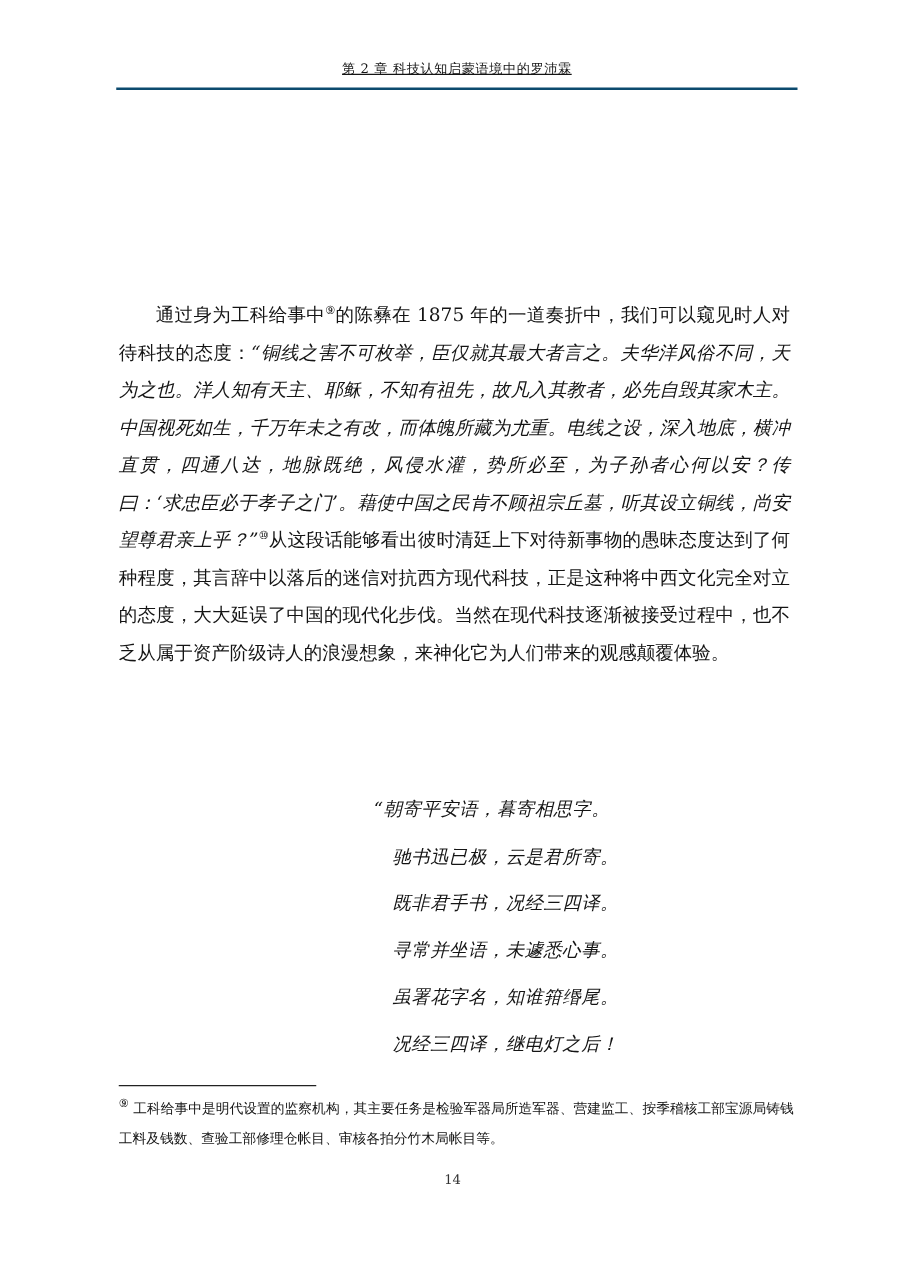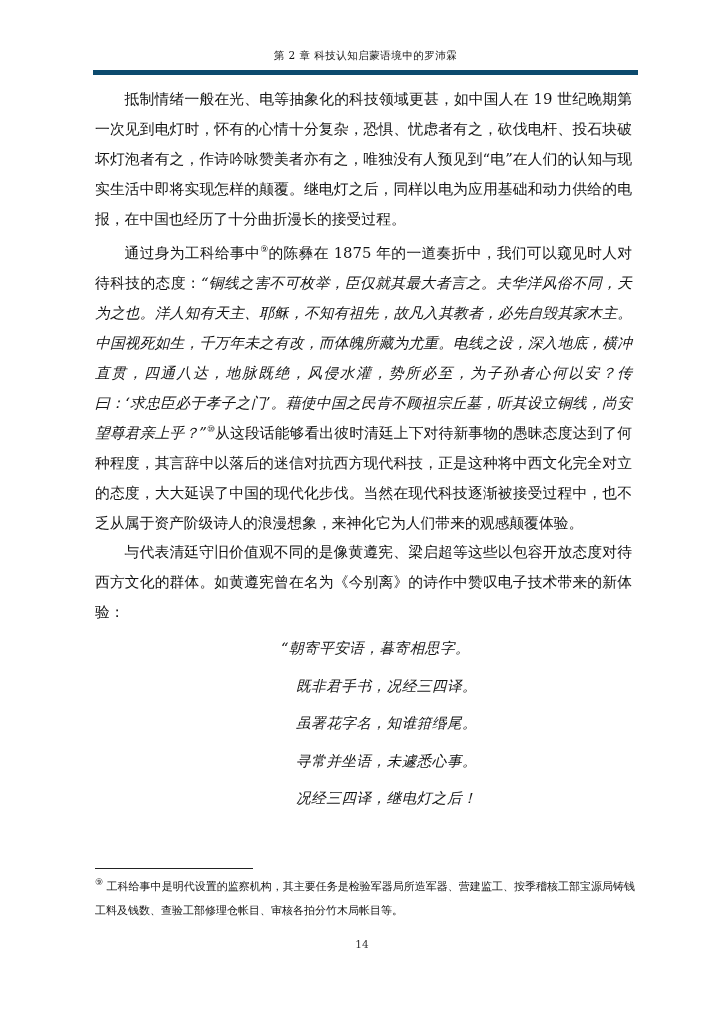--- a/index.html
+++ b/index.html
@@ -10,35 +10,36 @@
     background:#ffffff;
     color:#141414;
     font-family:"DejaVu Serif","Liberation Serif",serif;
     overflow:hidden;
   }
   .running-header {
     position:absolute; top:0; left:93px; width:545px;
     padding-top:47px; padding-bottom:7px;
     text-align:center;
     font-size:10.5px; line-height:16px;
-    border-bottom:5px solid #0c4a6e;
+    border-bottom:2px solid #0c4a6e;
     letter-spacing:0.5px;
+    text-decoration:underline;
   }
   .para {
     position:absolute; left:95px; width:537px;
     font-size:14.8px; line-height:30px;
     text-align:justify;
     text-indent:2em;
   }
   .para .kai { font-style:italic; }
   sup.fn-ref {
     font-size:9px; line-height:0; vertical-align:super;
   }
   .poem {
-    position:absolute; left:296px; top:629px;
+    position:absolute; left:314px; top:629px;
     font-size:14.6px; font-style:italic;
     letter-spacing:0.5px;
   }
   .poem .poem-line { height:37.5px; line-height:37.5px; white-space:nowrap; }
   .poem .poem-line:first-child { margin-left:-15px; }
   .footnote-area {
     position:absolute; left:95px; top:868px; width:540px;
     font-size:11px; line-height:24px;
   }
   .fn-separator {
@@ -52,31 +53,30 @@
     text-align:center; font-size:10.5px; color:#333;
   }
 </style>
 </head>
 <body>
 
 <div class="page">
 
   <div class="running-header">第 2 章 科技认知启蒙语境中的罗沛霖</div>
 
-  <div class="para" style="top:84px;"><span class="norm">抵制情绪一般在光、电等抽象化的科技领域更甚，如中国人在 19 世纪晚期第一次见到电灯时，怀有的心情十分复杂，恐惧、忧虑者有之，砍伐电杆、投石块破坏灯泡者有之，作诗吟咏赞美者亦有之，唯独没有人预见到“电”在人们的认知与现实生活中即将实现怎样的颠覆。继电灯之后，同样以电为应用基础和动力供给的电报，在中国也经历了十分曲折漫长的接受过程。</span></div>
 
   <div class="para" style="top:238px;"><span class="norm">通过身为工科给事中</span><sup class="fn-ref">⑨</sup><span class="norm">的陈彝在 1875 年的一道奏折中，我们可以窥见时人对待科技的态度：</span><span class="kai">“铜线之害不可枚举，臣仅就其最大者言之。夫华洋风俗不同，天为之也。洋人知有天主、耶稣，不知有祖先，故凡入其教者，必先自毁其家木主。中国视死如生，千万年未之有改，而体魄所藏为尤重。电线之设，深入地底，横冲直贯，四通八达，地脉既绝，风侵水灌，势所必至，为子孙者心何以安？传曰：‘求忠臣必于孝子之门’。藉使中国之民肯不顾祖宗丘墓，听其设立铜线，尚安望尊君亲上乎？”</span><sup class="fn-ref">⑩</sup><span class="norm">从这段话能够看出彼时清廷上下对待新事物的愚昧态度达到了何种程度，其言辞中以落后的迷信对抗西方现代科技，正是这种将中西文化完全对立的态度，大大延误了中国的现代化步伐。当然在现代科技逐渐被接受过程中，也不乏从属于资产阶级诗人的浪漫想象，来神化它为人们带来的观感颠覆体验。</span></div>
 
-  <div class="para" style="top:537px;"><span class="norm">与代表清廷守旧价值观不同的是像黄遵宪、梁启超等这些以包容开放态度对待西方文化的群体。如黄遵宪曾在名为《今别离》的诗作中赞叹电子技术带来的新体验：</span></div>
 
   <div class="poem">
       <div class="poem-line">“朝寄平安语，暮寄相思字。</div>
+      <div class="poem-line">驰书迅已极，云是君所寄。</div>
       <div class="poem-line">既非君手书，况经三四译。</div>
+      <div class="poem-line">寻常并坐语，未遽悉心事。</div>
       <div class="poem-line">虽署花字名，知谁箝缗尾。</div>
-      <div class="poem-line">寻常并坐语，未遽悉心事。</div>
       <div class="poem-line">况经三四译，继电灯之后！</div>
     </div>
 
   <div class="footnote-area">
     <div class="fn-separator"></div>
     <div>
         <div class="footnote"><sup class="fn-ref">⑨</sup> 工科给事中是明代设置的监察机构，其主要任务是检验军器局所造军器、营建监工、按季稽核工部宝源局铸钱工料及钱数、查验工部修理仓帐目、审核各拍分竹木局帐目等。</div>
       </div>
   </div>
 

